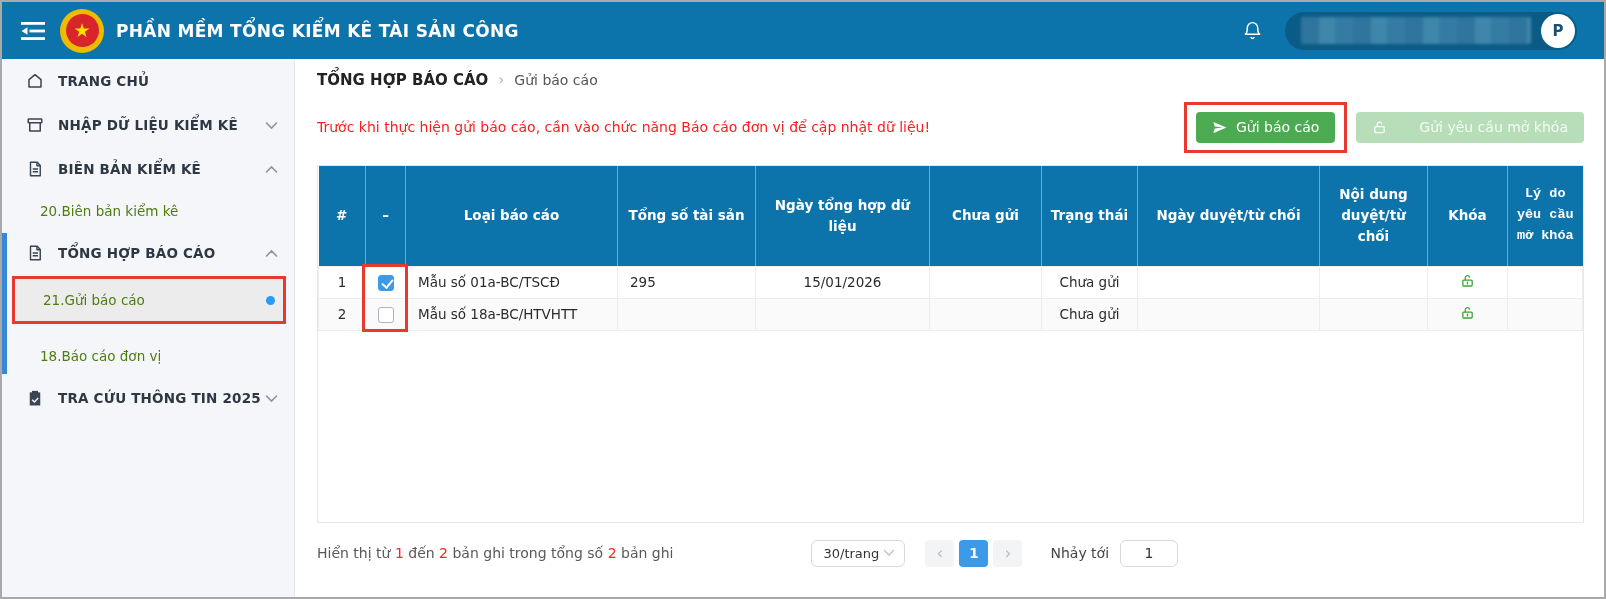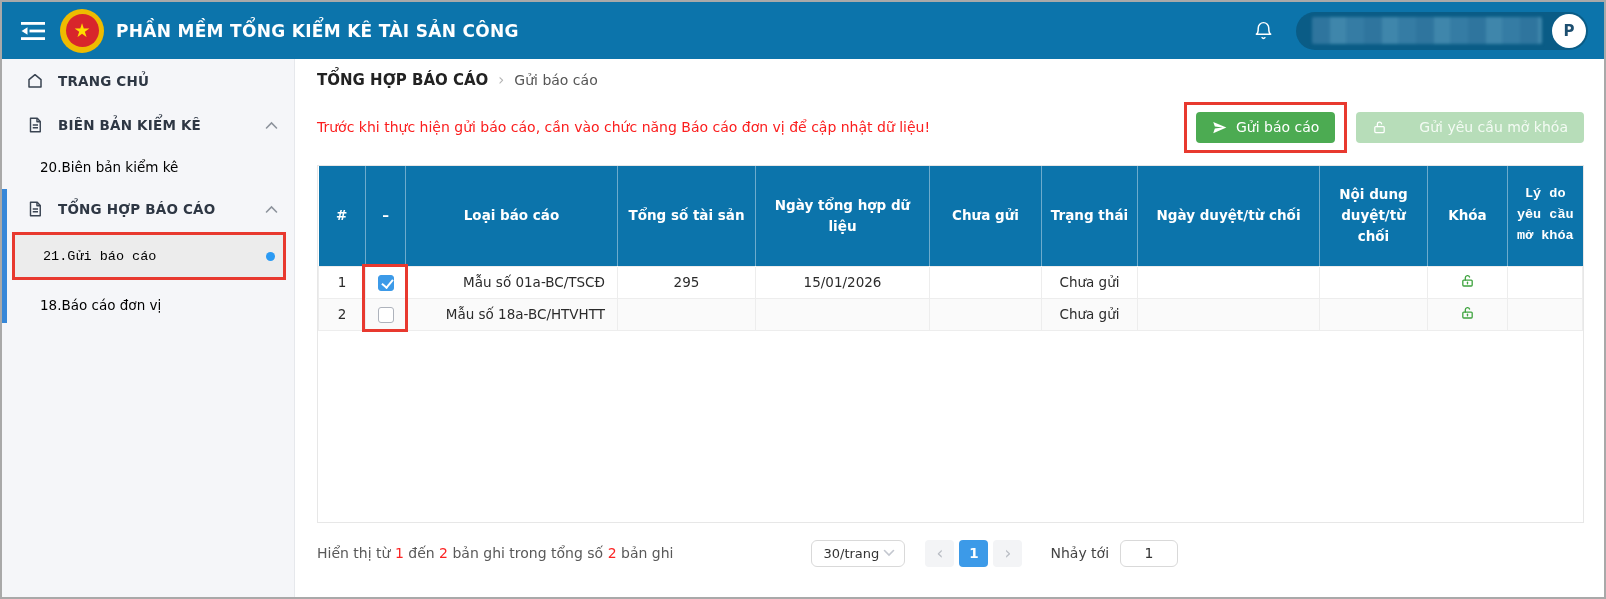--- a/index.html
+++ b/index.html
@@ -4,21 +4,21 @@
 <style>
   * { margin:0; padding:0; box-sizing:border-box; }
   html,body { background:#fff; }
   body { font-family:"DejaVu Sans","Liberation Sans",sans-serif; }
 
   .page { width:1606px; height:599px; border:2px solid #a9a9a9; background:#fff;
           display:flex; flex-direction:column; overflow:hidden; }
 
   
   .app-header { height:57px; background:#0c74ab; display:flex; align-items:center;
-                padding:0 16px 0 18px; flex:none; }
+                padding:0 27px 0 18px; flex:none; }
   .hamburger { width:26px; height:22px; margin-right:14px; cursor:pointer; flex:none; }
   .emblem { width:44px; height:44px; border-radius:50%; background:#eebb00;
             display:flex; align-items:center; justify-content:center; margin-right:12px; flex:none; }
   .emblem-inner { width:33px; height:33px; border-radius:50%; background:#d8252b;
                   display:flex; align-items:center; justify-content:center; }
   .emblem-inner::after { content:"★"; color:#ffde00; font-size:19px; line-height:1; }
   .app-title { color:#fff; font-size:17px; font-weight:bold; letter-spacing:.3px; }
   .header-spacer { flex:1; }
   .bell { margin-right:22px; flex:none; }
   .user-pill { width:292px; height:38px; border-radius:19px; background:#0a5c86;
@@ -33,25 +33,25 @@
   .body-row { flex:1; display:flex; min-height:0; }
 
   
   .sidebar { width:293px; min-width:293px; background:#f5f6f9; border-right:1px solid #e6e8ec;
              padding-top:0; position:relative; }
   .nav-item { height:44px; display:flex; align-items:center; padding:0 16px 0 24px; cursor:pointer; }
   .nav-item .nav-ico { width:18px; height:18px; margin-right:14px; flex:none; }
   .nav-item .nav-label { font-size:13.5px; font-weight:bold; color:#2e3744; letter-spacing:.2px; }
   .nav-item .chev { margin-left:auto; }
   .sub-item { height:40px; display:flex; align-items:center; padding-left:38px; font-size:13.5px;
-              color:#000000; cursor:pointer; }
+              color:#4d7c0f; cursor:pointer; }
   .nav-group { position:relative; }
   .nav-group.active::before { content:""; position:absolute; left:0; top:2px; bottom:2px; width:5px;
               background:#3787d8; }
-  .sidebar-red-box { border:3px solid #e8392f; margin:1px 8px 5px 10px;font-family:Liberation Mono, monospace; }
+  .sidebar-red-box { border:3px solid #e8392f; margin:1px 8px 12px 10px; }
   .sidebar-red-box .sub-item { padding-left:28px; height:42px; background:#ececec; }
   .active-dot { width:9px; height:9px; border-radius:50%; background:#2b9af3; margin-left:auto; margin-right:8px; }
 
   
   .main { flex:1; padding:10px 20px 0 22px; display:flex; flex-direction:column; min-width:0; background:#fff; }
   .breadcrumb { display:flex; align-items:center; height:22px; margin-bottom:10px; }
   .bc-section { font-size:15px; font-weight:bold; color:#222; }
   .bc-sep { margin:0 10px; color:#b3b3b3; font-size:15px; }
   .bc-page { font-size:14px; color:#555; }
 
@@ -67,21 +67,21 @@
   
   .table-wrap { border:1px solid #e7e7e7; height:358px; position:relative; overflow:hidden; flex:none; }
   table { width:100%; border-collapse:collapse; table-layout:fixed; }
   th { background:#0c74ab; color:#fff; font-size:13.5px; font-weight:bold; height:100px;
        text-align:center; vertical-align:middle; padding:4px 8px; line-height:1.55;
        border-right:1px solid rgba(255,255,255,.4); }
   th:last-child { border-right:none;font-family:Liberation Mono, monospace; }
   td { height:32px; font-size:13.5px; color:#2b2b2b; padding:2px 12px; border:1px solid #ededed;
        vertical-align:middle; overflow:hidden; white-space:nowrap; }
   tr.stripe td { background:#fafafa; }
-  .al { text-align:right; } .ar { text-align:center; } .ac { text-align:center; }
+  .al { text-align:left; } .ar { text-align:left; } .ac { text-align:center; }
   .cb { width:16px; height:16px; border-radius:3px; display:inline-block; background:#fff;
         border:1px solid #aeb3bc; position:relative; vertical-align:middle; cursor:pointer; }
   .cb.checked { background:#3c9ae8; border-color:#3c9ae8; }
   .cb.checked::after { content:""; position:absolute; left:4.5px; top:1.5px; width:5px; height:9px;
         border:solid #fff; border-width:0 2px 2px 0; transform:rotate(40deg); }
   .cb-annotation { position:absolute; left:44px; top:98px; width:46px; height:68px;
         border:3px solid #e8392f; pointer-events:none; }
 
   
   .pagination { display:flex; align-items:center; height:28px; margin-top:16px; flex:none; }
@@ -131,20 +131,30 @@
 
     <div class="sidebar">
 
       <div class="nav-item">
         <svg class="nav-ico" viewBox="0 0 24 24" fill="none" stroke="#3a4452" stroke-width="2" stroke-linejoin="round">
             <path d="M4 10.2 12 3.6l8 6.6V20H4z"></path>
           </svg>
         <span class="nav-label">TRANG CHỦ</span>
       </div>
 
+      <div class="nav-item">
+        <svg class="nav-ico" viewBox="0 0 24 24" fill="none" stroke="#3a4452" stroke-width="2" stroke-linejoin="round">
+            <rect x="3" y="4" width="18" height="5" rx="0.8"></rect>
+            <path d="M5 9v11h14V9"></path>
+          </svg>
+        <span class="nav-label">NHẬP DỮ LIỆU KIỂM KÊ</span>
+        <svg class="chev" width="13" height="9" viewBox="0 0 13 9">
+            <path d="M1.5 2 6.5 7 11.5 2" fill="none" stroke="#8d939c" stroke-width="1.6" stroke-linecap="round"></path>
+          </svg>
+      </div>
 
       <div class="nav-item">
         <svg class="nav-ico" viewBox="0 0 24 24" fill="none" stroke="#3a4452" stroke-width="1.9" stroke-linejoin="round">
             <path d="M6 3h9l4 4.2V21H6z"></path>
             <path d="M14.6 3v4.6H19"></path>
             <path d="M9 12h7M9 15.6h7"></path>
           </svg>
         <span class="nav-label">BIÊN BẢN KIỂM KÊ</span>
         <svg class="chev" width="13" height="9" viewBox="0 0 13 9">
             <path d="M1.5 7 6.5 2 11.5 7" fill="none" stroke="#8d939c" stroke-width="1.6" stroke-linecap="round"></path>
@@ -173,20 +183,31 @@
             <span>21.Gửi báo cáo</span>
             <span class="active-dot"></span>
           </div>
         </div>
 
         <div class="sub-item">
           <span>18.Báo cáo đơn vị</span>
         </div>
       </div>
 
+      <div class="nav-item">
+        <svg class="nav-ico" viewBox="0 0 24 24">
+            <path fill="#3a4452" d="M8 2.5h8v3H8z"></path>
+            <path fill="#3a4452" d="M5 4.5h14V22H5z"></path>
+            <path fill="#f5f6f9" d="M8.8 13.6l2.4 2.4 4.4-4.8 1.4 1.3-5.8 6.1-3.7-3.6z"></path>
+          </svg>
+        <span class="nav-label">TRA CỨU THÔNG TIN 2025</span>
+        <svg class="chev" width="13" height="9" viewBox="0 0 13 9">
+            <path d="M1.5 2 6.5 7 11.5 2" fill="none" stroke="#8d939c" stroke-width="1.6" stroke-linecap="round"></path>
+          </svg>
+      </div>
     </div>
 
     <div class="main">
 
       <div class="breadcrumb">
         <span class="bc-section">TỔNG HỢP BÁO CÁO</span>
         <span class="bc-sep">›</span>
         <span class="bc-page">Gửi báo cáo</span>
       </div>
 

